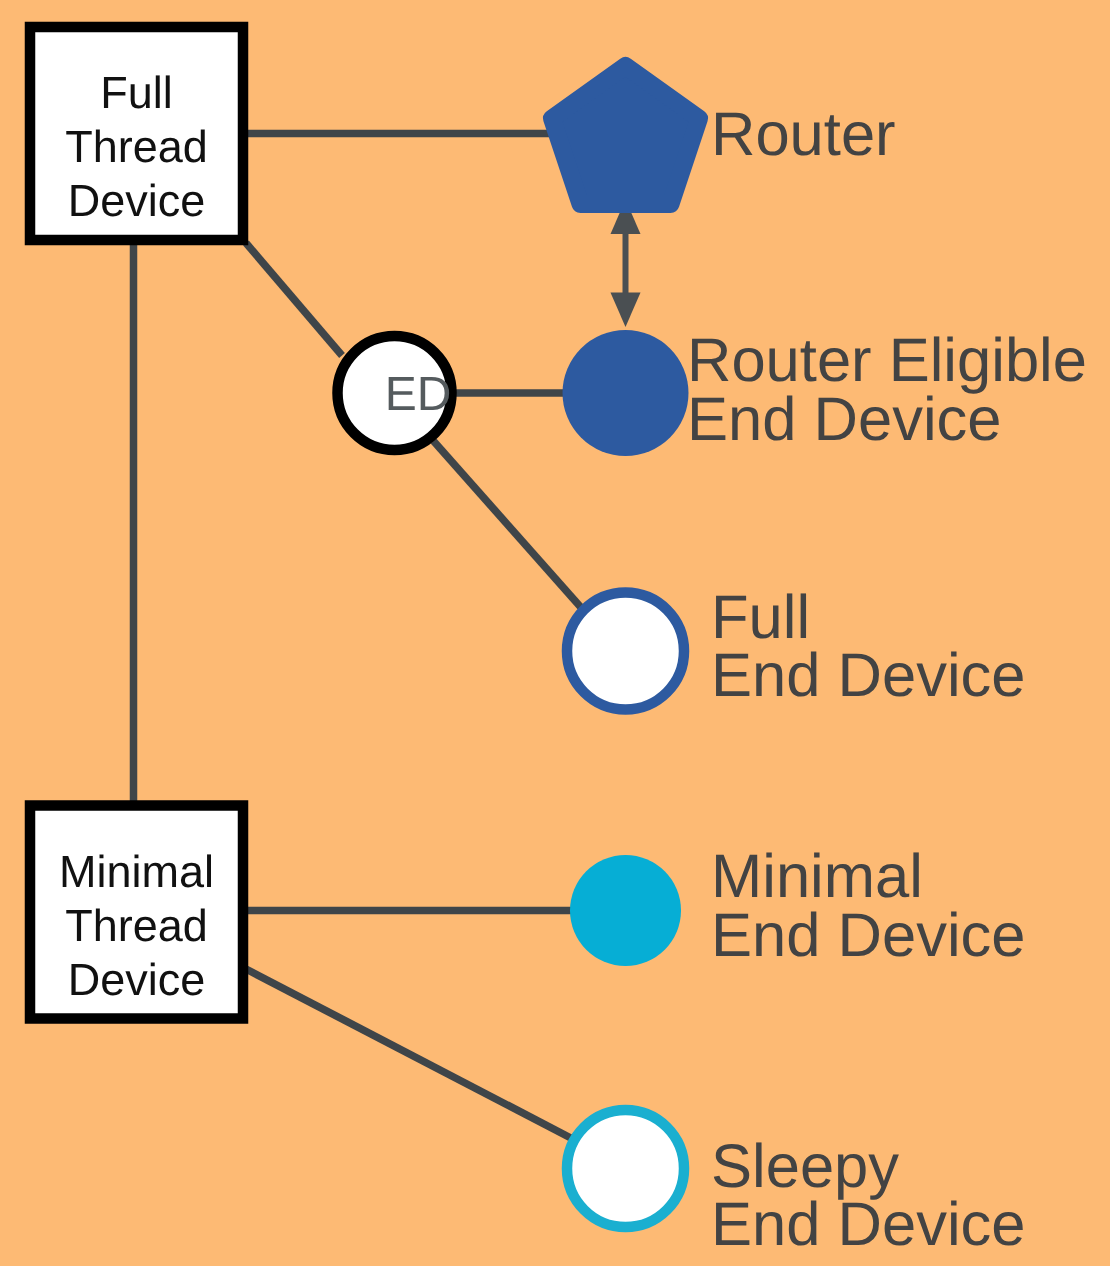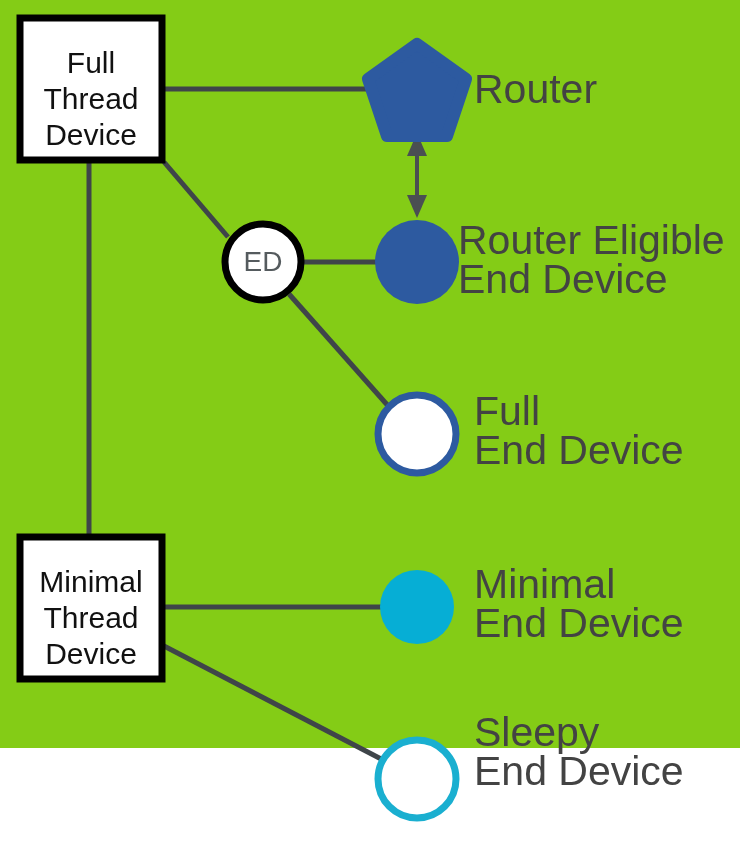--- a/index.html
+++ b/index.html
@@ -9,22 +9,22 @@
   }
   body {
     width: 740px;
     height: 844px;
     font-family: "Liberation Sans", sans-serif;
     overflow: hidden;
   }
   #diagram-root {
     position: relative;
     width: 740px;
-    height: 748px;
-    background: #84cc16;
+    height: 844px;
+    background: #fdba74;
   }
   #diagram-svg {
     position: absolute;
     top: 0;
     left: 0;
     width: 740px;
     height: 844px;
   }
   .node-box-label {
     position: absolute;
@@ -40,24 +40,24 @@
     position: absolute;
     color: #434343;
     font-size: 41px;
     line-height: 39px;
     font-family: "Liberation Sans", sans-serif;
     white-space: pre-line;
   }
   .ed-label {
     position: absolute;
     color: #555b5e;
-    font-size: 28px;
+    font-size: 32px;
     line-height: 30px;
     font-family: "Liberation Sans", sans-serif;
-    text-align: center;
+    text-align: right;
   }
 </style>
 </head>
 <body>
 
 <div id="diagram-root">
 
   <svg id="diagram-svg" viewBox="0 0 740 844" xmlns="http://www.w3.org/2000/svg">
 
     <g>
@@ -119,16 +119,16 @@
 
   <div class="legend-label" style="left:458px; top:221px;">Router Eligible
 End Device</div>
 
   <div class="legend-label" style="left:474px; top:392px;">Full
 End Device</div>
 
   <div class="legend-label" style="left:474px; top:565px;">Minimal
 End Device</div>
 
-  <div class="legend-label" style="left:474px; top:713px;">Sleepy
+  <div class="legend-label" style="left:474px; top:758px;">Sleepy
 End Device</div>
 
 </div>
 
 </body></html>

